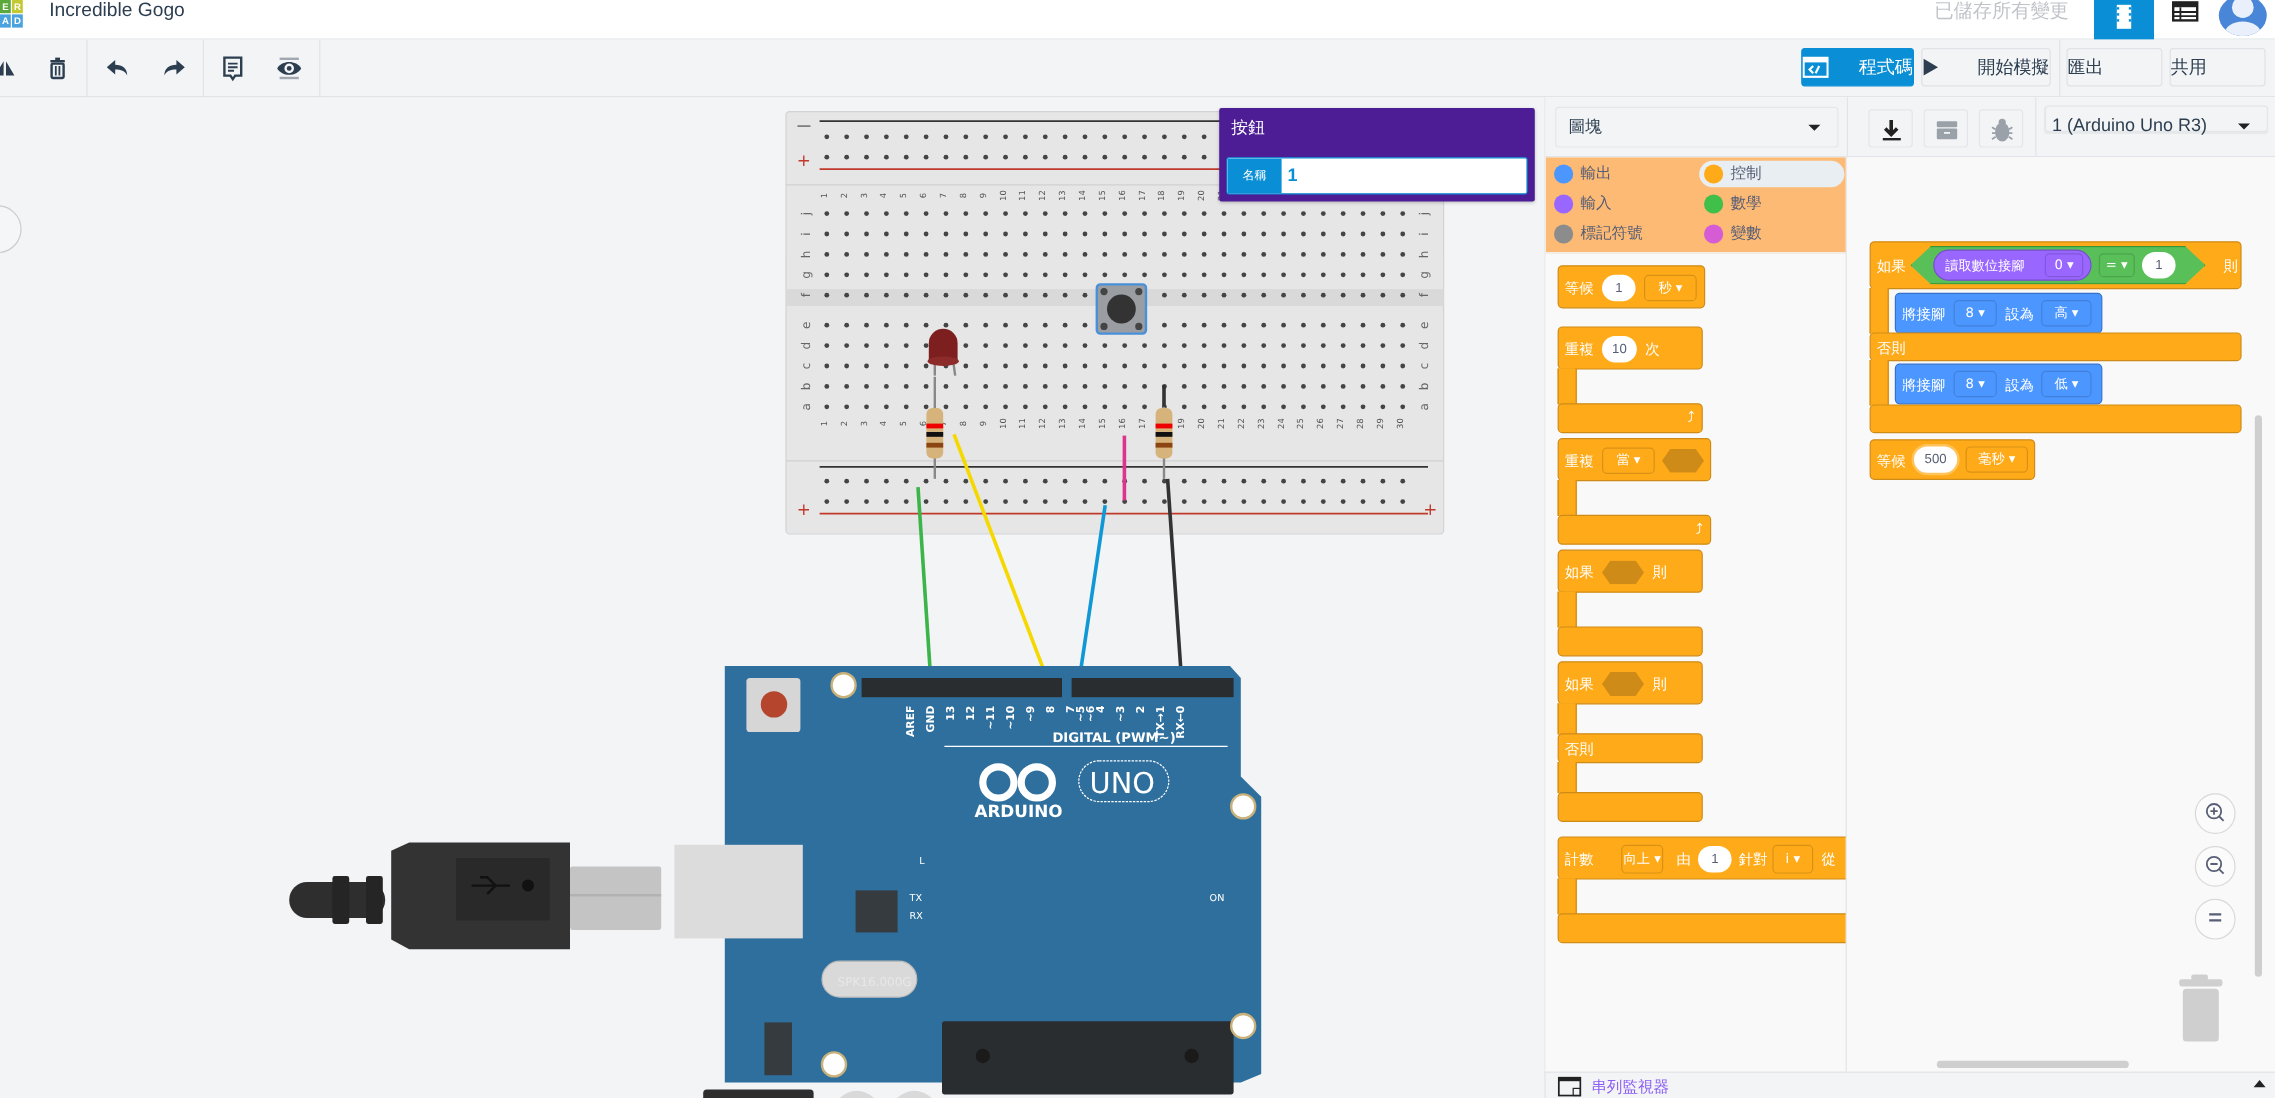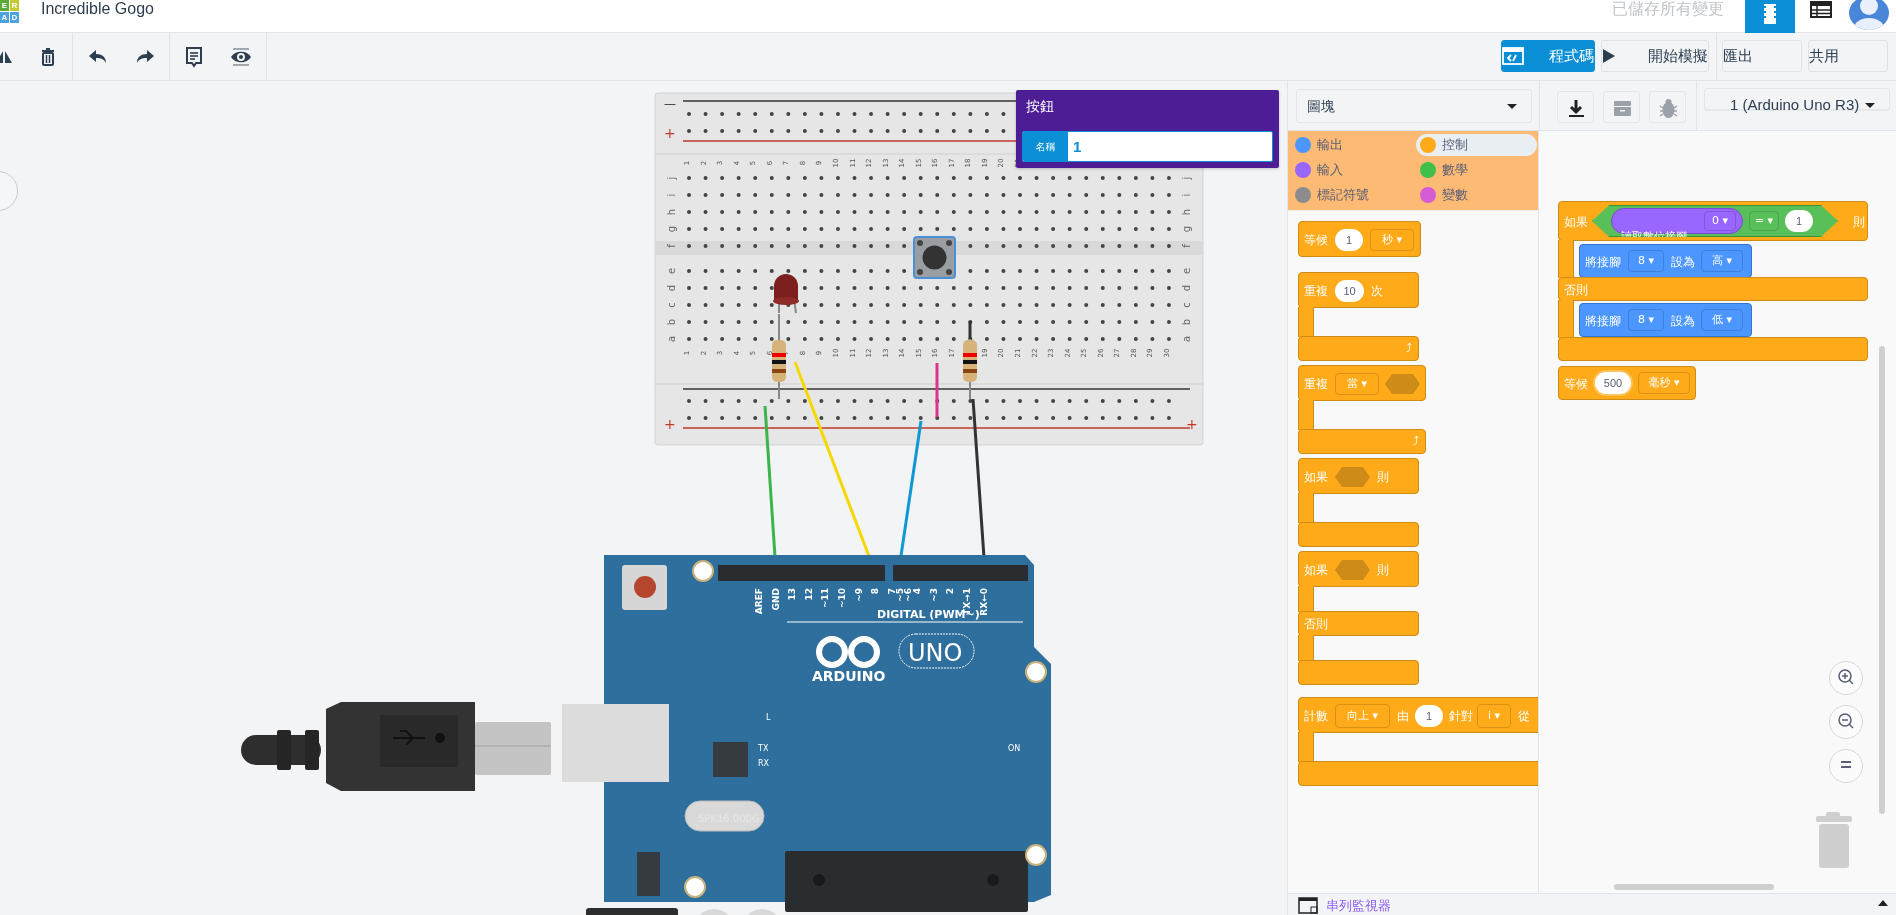--- a/index.html
+++ b/index.html
@@ -29,21 +29,21 @@
 #popup-field{position:absolute;left:6px;top:41px;width:251px;height:31px;border:1px solid #0a8fd6;background:#fff;border-radius:2px;overflow:hidden}
 #popup-field-label{position:absolute;left:0;top:0;width:45px;height:29px;background:#0a8fd6;color:#fff;font-size:10px;line-height:29px;text-align:center}
 #popup-field-input{position:absolute;left:50px;top:0;width:195px;height:29px;border:none;font-size:15px;color:#0a8fd6;font-weight:bold;background:transparent;outline:none;font-family:"Liberation Sans",sans-serif}
 
 #codepanel{left:1287px;top:81px;width:609px;height:812px;background:#f9f9f9;border-left:1px solid #e1e4e8}
 #cp-toolbar{position:absolute;left:0;top:0;width:609px;height:50px;background:#f3f4f6;border-bottom:1px solid #e1e4e8}
 #blocks-dd{position:absolute;left:8px;top:8px;width:236px;height:34px;border:1px solid #e4e6e9;border-radius:3px;background:#f3f4f6;font-size:14px;padding-left:10px;line-height:32px;color:#2c3e50}
 .caret{position:absolute;right:14px;top:14px;width:0;height:0;border-left:5px solid transparent;border-right:5px solid transparent;border-top:5px solid #222}
 .cp-sep{position:absolute;top:0;width:1px;height:50px;background:#e1e4e8}
 .cp-icon{position:absolute;top:10px;width:37px;height:32px;border:1px solid #e4e6e9;border-radius:3px;background:#f3f4f6}
-#device-dd{position:absolute;left:416px;top:7px;width:186px;height:22px;border:1px solid #e4e6e9;border-radius:3px;background:#f3f4f6;font-size:15px;padding-left:25px;line-height:32px;color:#2c3e50;font-family:"Liberation Sans",sans-serif;box-shadow:0 1px 1px rgba(0,0,0,.05)}
+#device-dd{position:absolute;left:416px;top:7px;width:186px;height:22px;border:1px solid #e4e6e9;border-radius:3px;background:#f3f4f6;font-size:15px;padding-left:5px;line-height:32px;color:#2c3e50;font-family:"Liberation Sans",sans-serif;box-shadow:0 1px 1px rgba(0,0,0,.05)}
 
 #palette{position:absolute;left:0;top:50px;width:251px;height:762px;background:#f9f9f9;border-right:1px solid #e1e4e8;overflow:hidden}
 #cats{position:absolute;left:0;top:0;width:251px;height:80px;background:#fdba74;border-bottom:1px solid #eee}
 .cat{position:absolute;height:22px;font-size:13px;color:#575e75;line-height:22px;padding-left:26px;border-radius:12px}
 .cat .dot{position:absolute;left:4px;top:3px;width:16px;height:16px;border-radius:50%}
 .cat.sel{background:#e9eef2}
 
 .blk{position:absolute;background:#ffab19;border:1px solid #cf8b17;border-radius:4px;color:#fff;font-size:12px}
 .blk .t{position:absolute;white-space:nowrap;color:#fff;font-size:12px}
 .pill{position:absolute;background:#fff;border-radius:11px;color:#575e75;font-size:11px;text-align:center;font-family:"Liberation Sans",sans-serif}
@@ -903,38 +903,38 @@
     </div>
     <div class="blk" style="left:10px;top:455px;width:16px;height:26px;border-top:none;border-bottom:none;border-radius:0"></div>
     <div class="blk" style="left:10px;top:480px;width:121px;height:25px">
         <span class="t" style="left:5px;top:4px">否則</span>
       </div>
     <div class="blk" style="left:10px;top:504px;width:16px;height:26px;border-top:none;border-bottom:none;border-radius:0"></div>
     <div class="blk" style="left:10px;top:529px;width:121px;height:25px"></div>
 
     <div class="blk" style="left:10px;top:566px;width:250px;height:36px">
       <span class="t" style="left:5px;top:10px">計數</span>
-      <span class="ddbox" style="left:36px;top:6px;width:55px;height:24px;line-height:22px"><span>向上</span> ▾</span>
+      <span class="ddbox" style="left:52px;top:6px;width:35px;height:24px;line-height:22px"><span>向上</span> ▾</span>
       <span class="t" style="left:98px;top:10px">由</span>
       <span class="pill" style="left:116px;top:7px;width:28px;height:22px;line-height:22px">1</span>
       <span class="t" style="left:150px;top:10px">針對</span>
       <span class="ddbox" style="left:178px;top:6px;width:34px;height:24px;line-height:22px"><span>i</span> ▾</span>
       <span class="t" style="left:219px;top:10px">從</span>
     </div>
     <div class="blk" style="left:10px;top:601px;width:16px;height:30px;border-top:none;border-bottom:none;border-radius:0"></div>
     <div class="blk" style="left:10px;top:630px;width:250px;height:25px"></div>
   </div>
 
   <div id="workspace">
 
     <div class="blk" style="left:18px;top:70px;width:310px;height:40px">
       <span class="t" style="left:5px;top:12px">如果</span>
       <div class="abs" style="left:33px;top:3px;width:246px;height:32px;background:#59c059;border:1px solid #389438;clip-path:polygon(7% 0,93% 0,100% 50%,93% 100%,7% 100%,0 50%)">
         <div class="abs" style="left:18px;top:2px;width:132px;height:26px;background:#9966ff;border:1px solid #774dcb;border-radius:13px">
-          <span class="t" style="left:9px;top:20px;font-size:11px">讀取數位接腳</span>
+          <span class="t" style="left:9px;top:5px;font-size:11px">讀取數位接腳</span>
           <span class="ddbox" style="left:92px;top:2px;width:32px;height:20px;line-height:18px"><span>0</span> ▾</span>
         </div>
         <span class="ddbox" style="left:156px;top:5px;width:30px;height:20px;line-height:18px"><span>=</span> ▾</span>
         <span class="pill" style="left:192px;top:4px;width:28px;height:22px;line-height:22px">1</span>
       </div>
       <span class="t" style="left:294px;top:12px">則</span>
     </div>
     <div class="blk" style="left:18px;top:109px;width:16px;height:38px;border-top:none;border-bottom:none;border-radius:0"></div>
     <div class="blk blue" style="left:39px;top:113px;width:173px;height:34px">
       <span class="t" style="left:5px;top:9px">將接腳</span>

